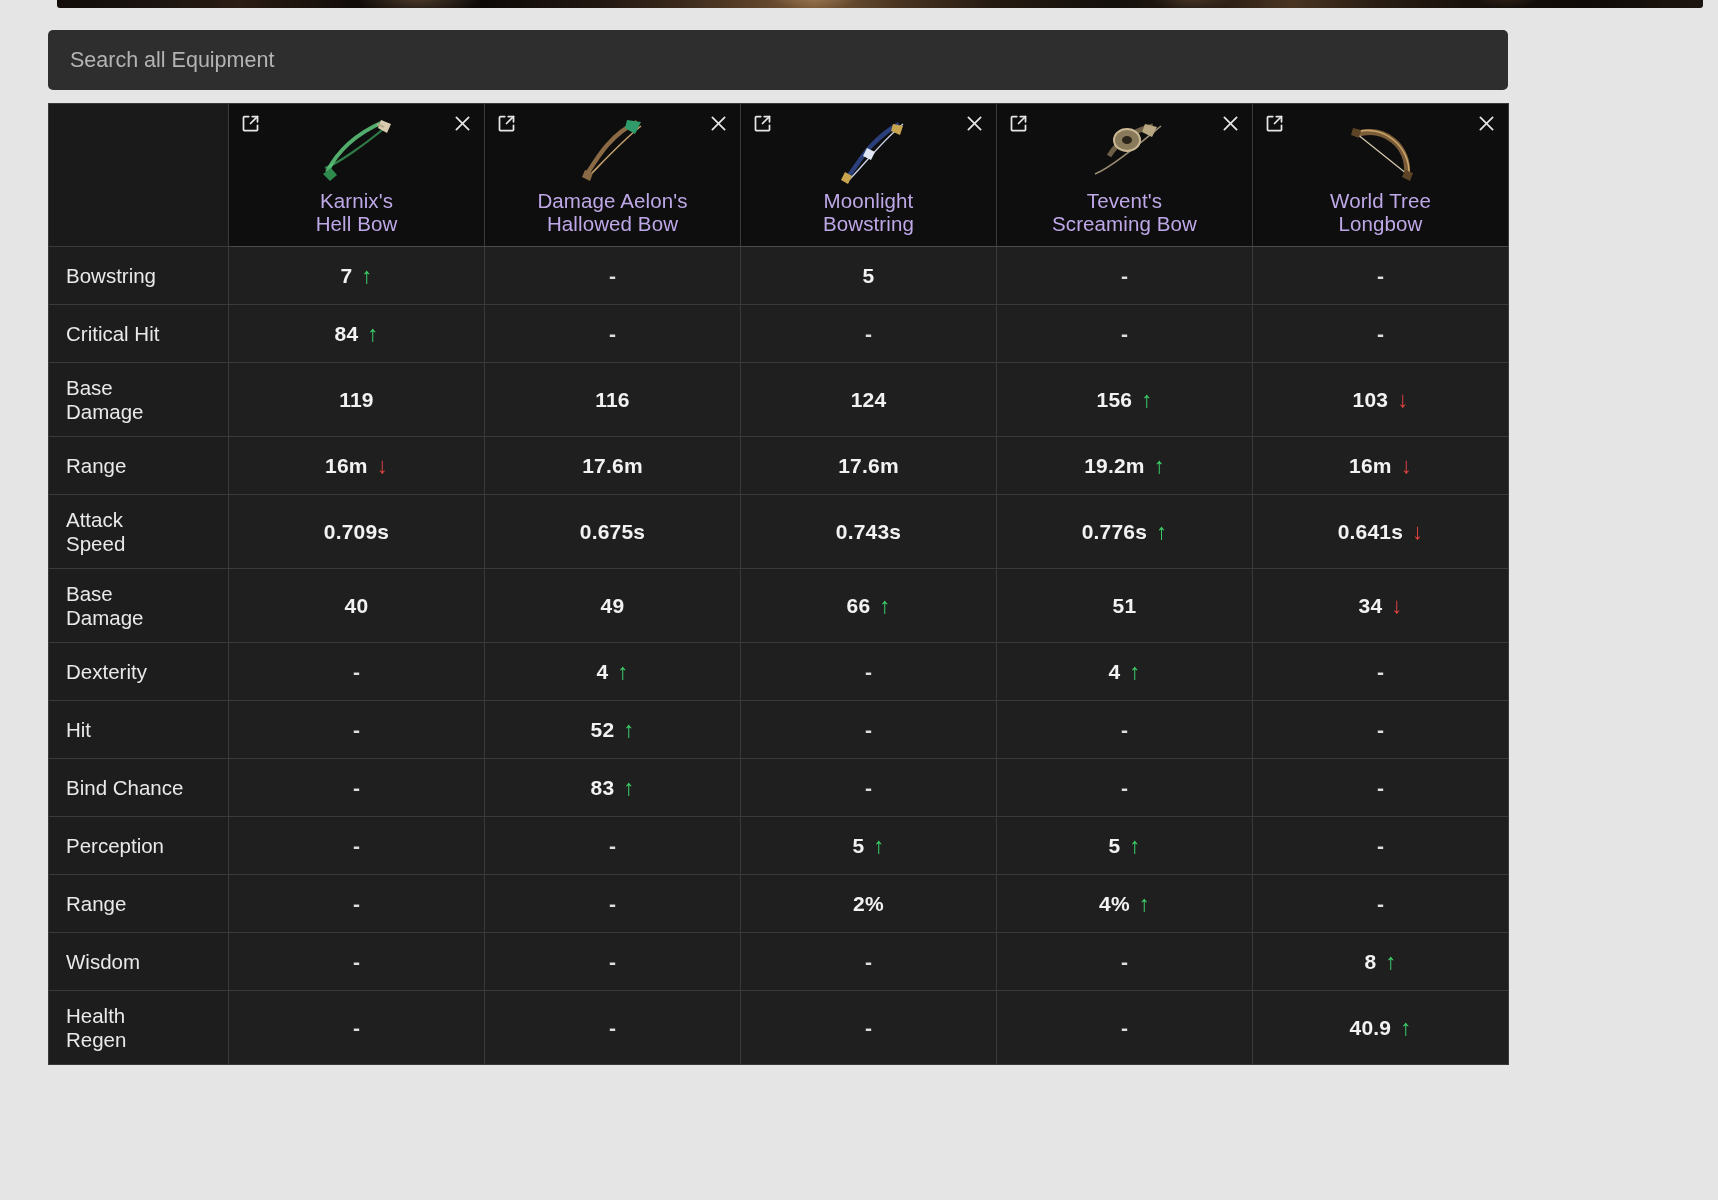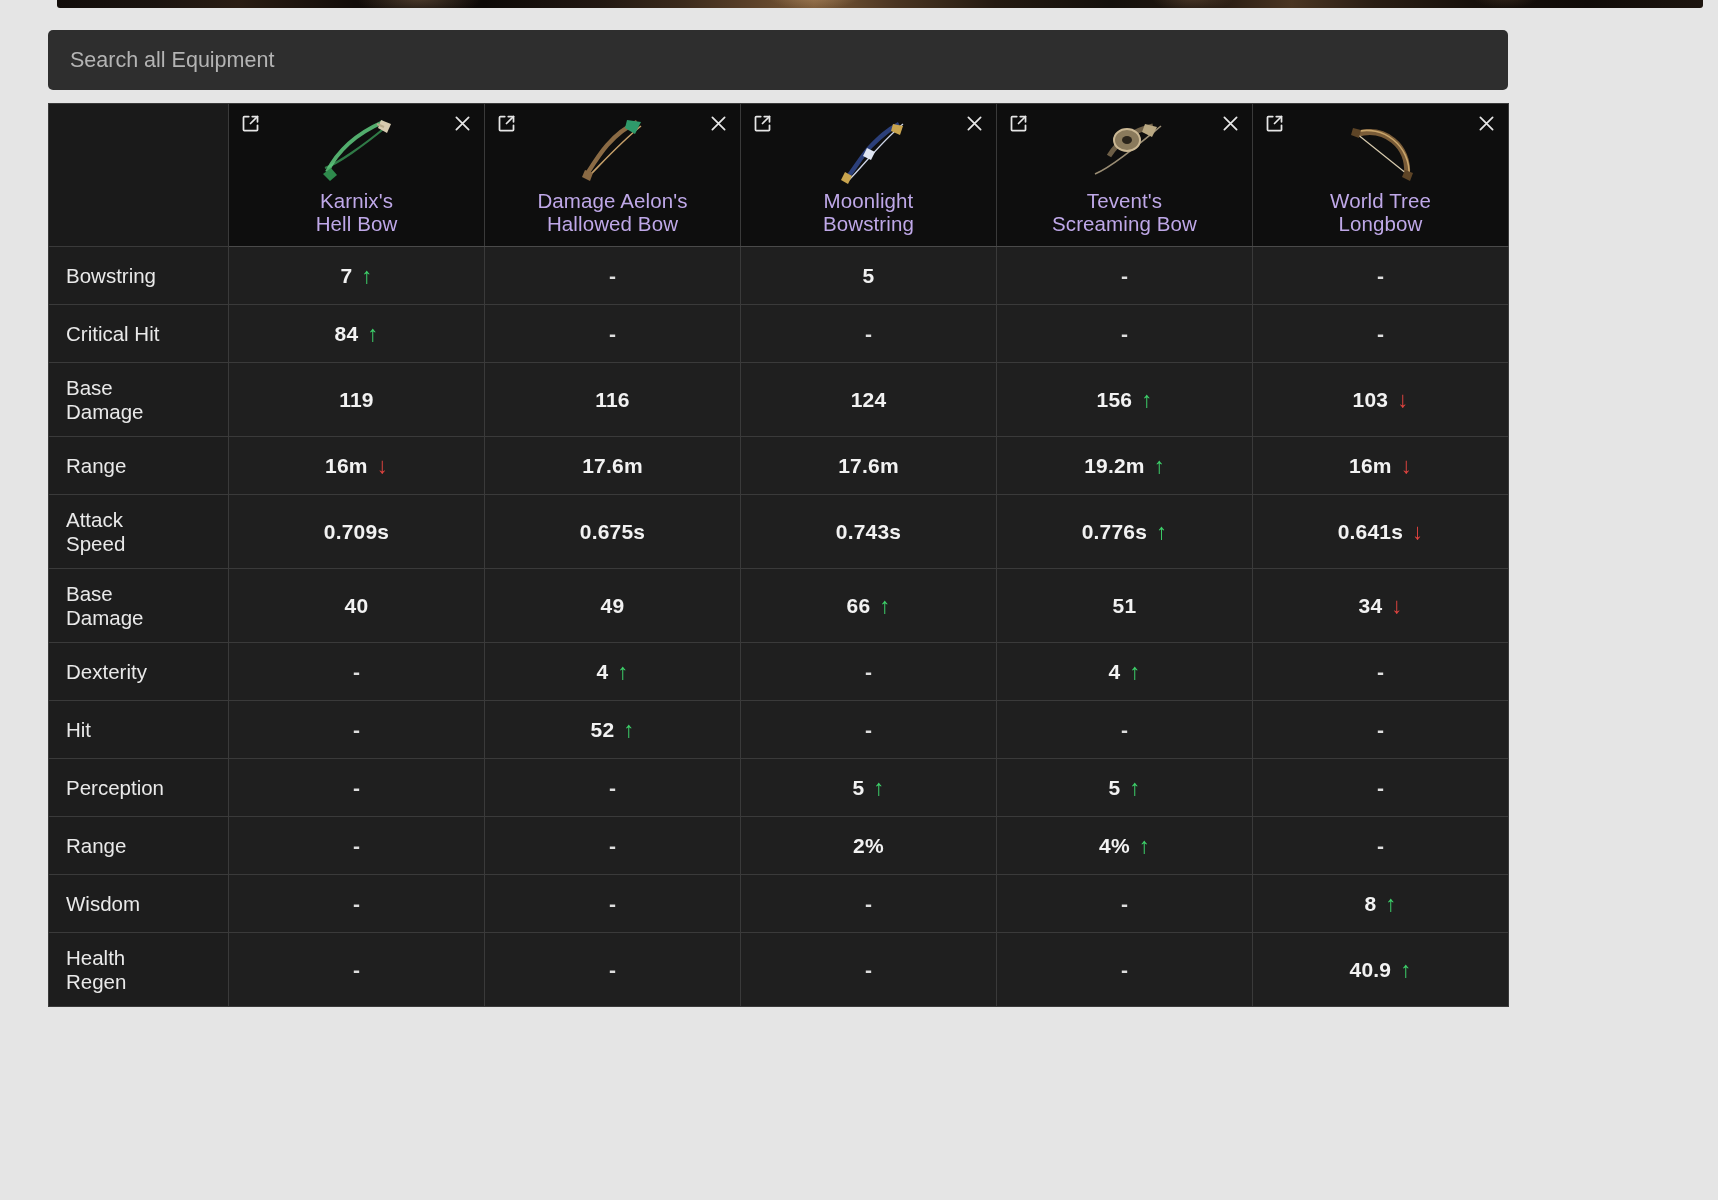--- a/index.html
+++ b/index.html
@@ -494,20 +494,43 @@
             <td class="cell"><span class="cellval empty">
          <span>-</span>
 
        </span></td>
             <td class="cell"><span class="cellval empty">
          <span>-</span>
 
        </span></td>
           </tr>
           <tr>
+            <th class="rowlabel">Bind Chance</th>
+            <td class="cell"><span class="cellval empty">
+         <span>-</span>
+
+       </span></td>
+            <td class="cell"><span class="cellval">
+         <span>83</span>
+         <span class="arrow up">↑</span>
+       </span></td>
+            <td class="cell"><span class="cellval empty">
+         <span>-</span>
+
+       </span></td>
+            <td class="cell"><span class="cellval empty">
+         <span>-</span>
+
+       </span></td>
+            <td class="cell"><span class="cellval empty">
+         <span>-</span>
+
+       </span></td>
+          </tr>
+          <tr>
             <th class="rowlabel">Perception</th>
             <td class="cell"><span class="cellval empty">
          <span>-</span>
 
        </span></td>
             <td class="cell"><span class="cellval empty">
          <span>-</span>
 
        </span></td>
             <td class="cell"><span class="cellval">

